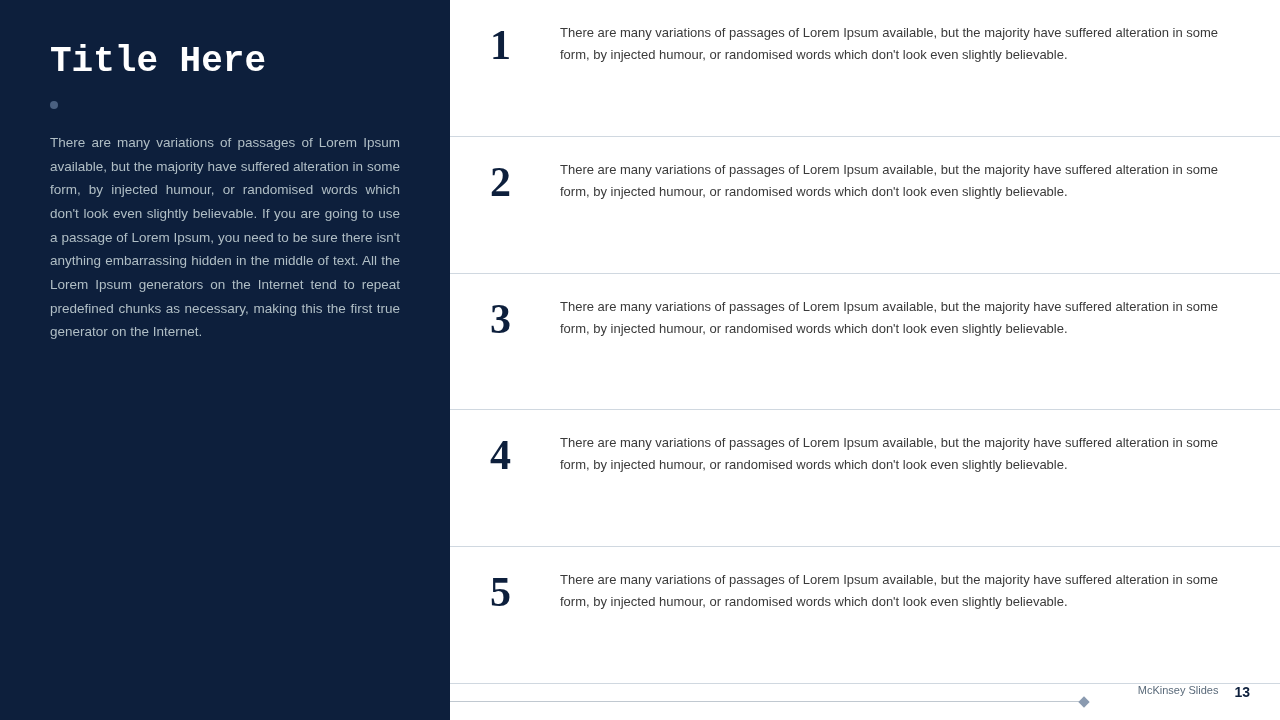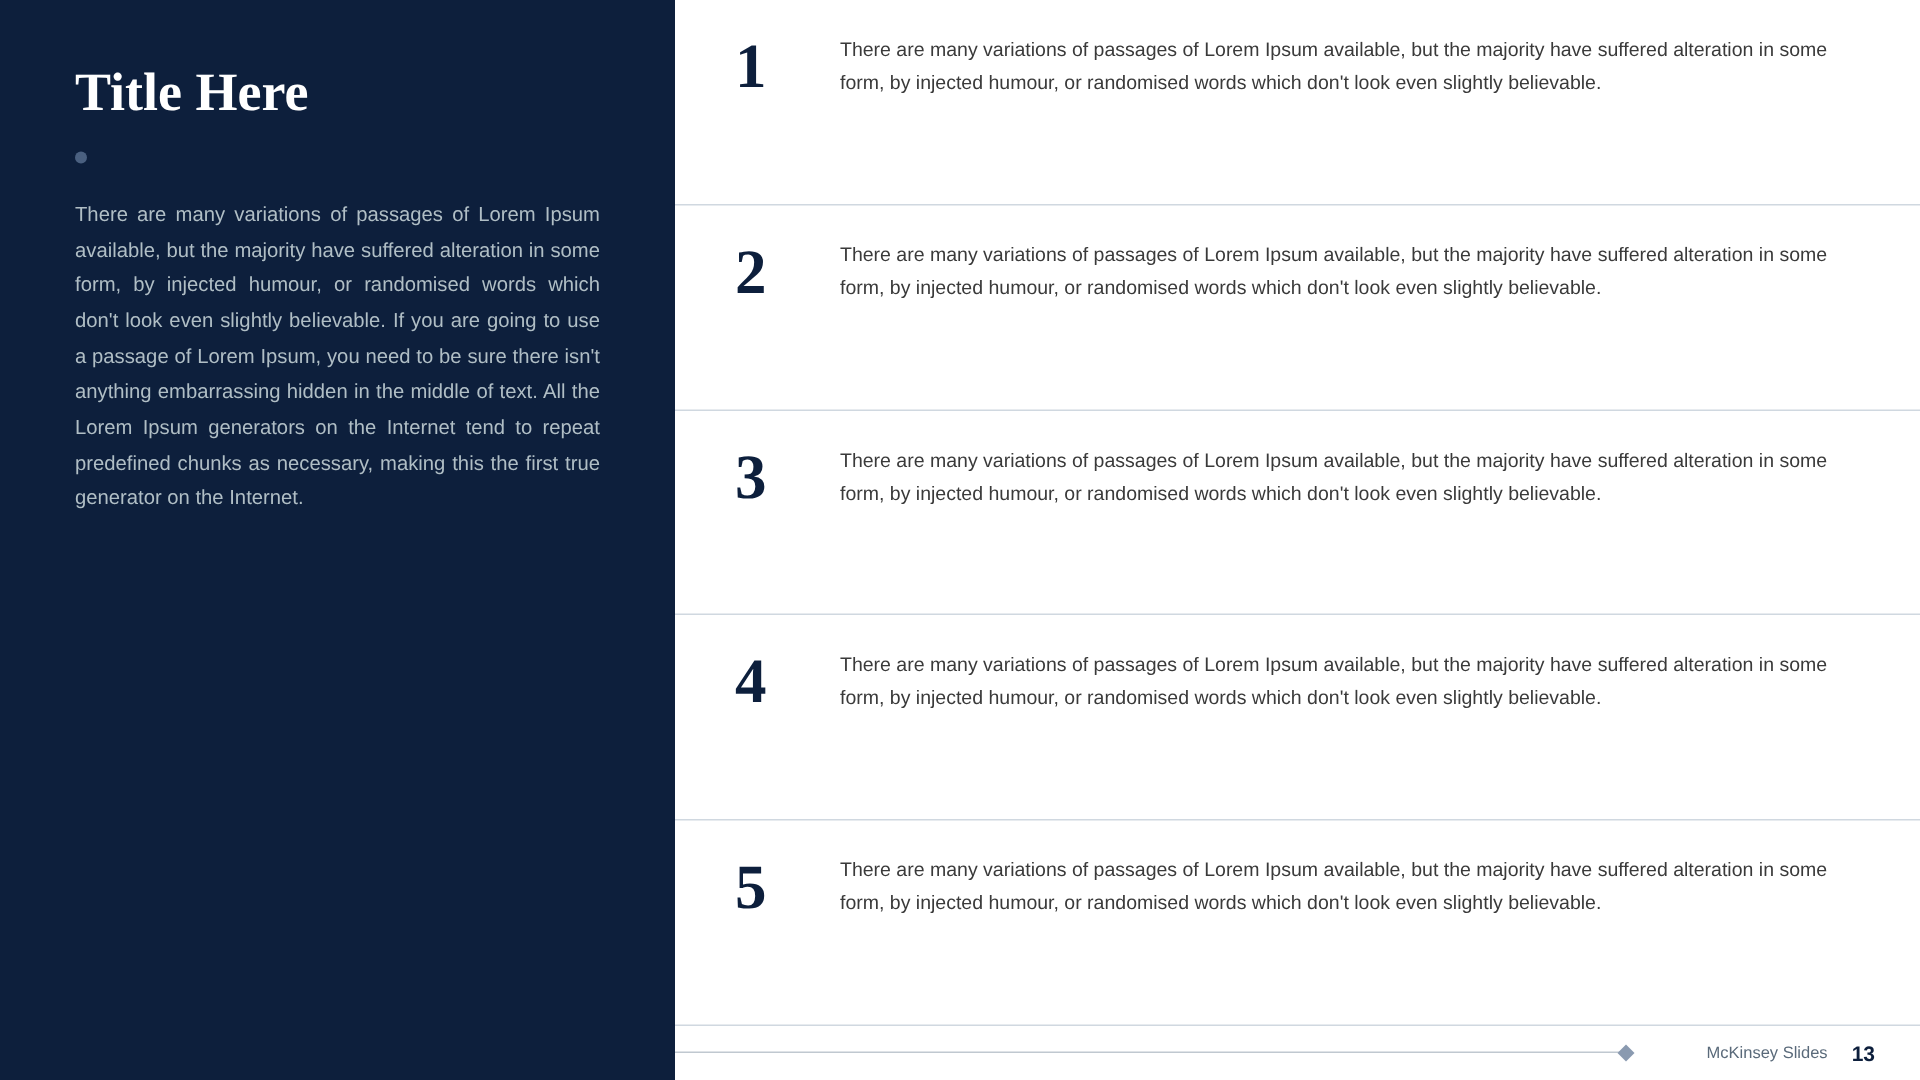--- a/index.html
+++ b/index.html
@@ -22,21 +22,21 @@
       display: flex;
       flex-direction: column;
       padding: 40px 50px 40px 50px;
       position: relative;
     }
 
     .title {
       color: #ffffff;
       font-size: 36px;
       font-weight: 700;
-      font-family: Liberation Serif, serif;
+      font-family: Liberation Mono, monospace;
       margin-bottom: 18px;
       line-height: 1.2;
     }
 
     .body-text {
       color: #b0bec5;
       font-size: 13.5px;
       line-height: 1.75;
       font-family: Arial, sans-serif;
       text-align: justify;
@@ -86,21 +86,21 @@
       font-size: 13px;
       line-height: 1.7;
       font-family: Arial, sans-serif;
       padding-top: 2px;
     }
 
     
     .footer {
       height: 36px;
       display: flex;
-      align-items: center;
+      align-items: flex-start;
       justify-content: flex-end;
       padding: 0 30px 0 0;
       border-top: none;
     }
 
     .footer-left-line {
       position: absolute;
       bottom: 18px;
       left: 0;
       right: 200px;

